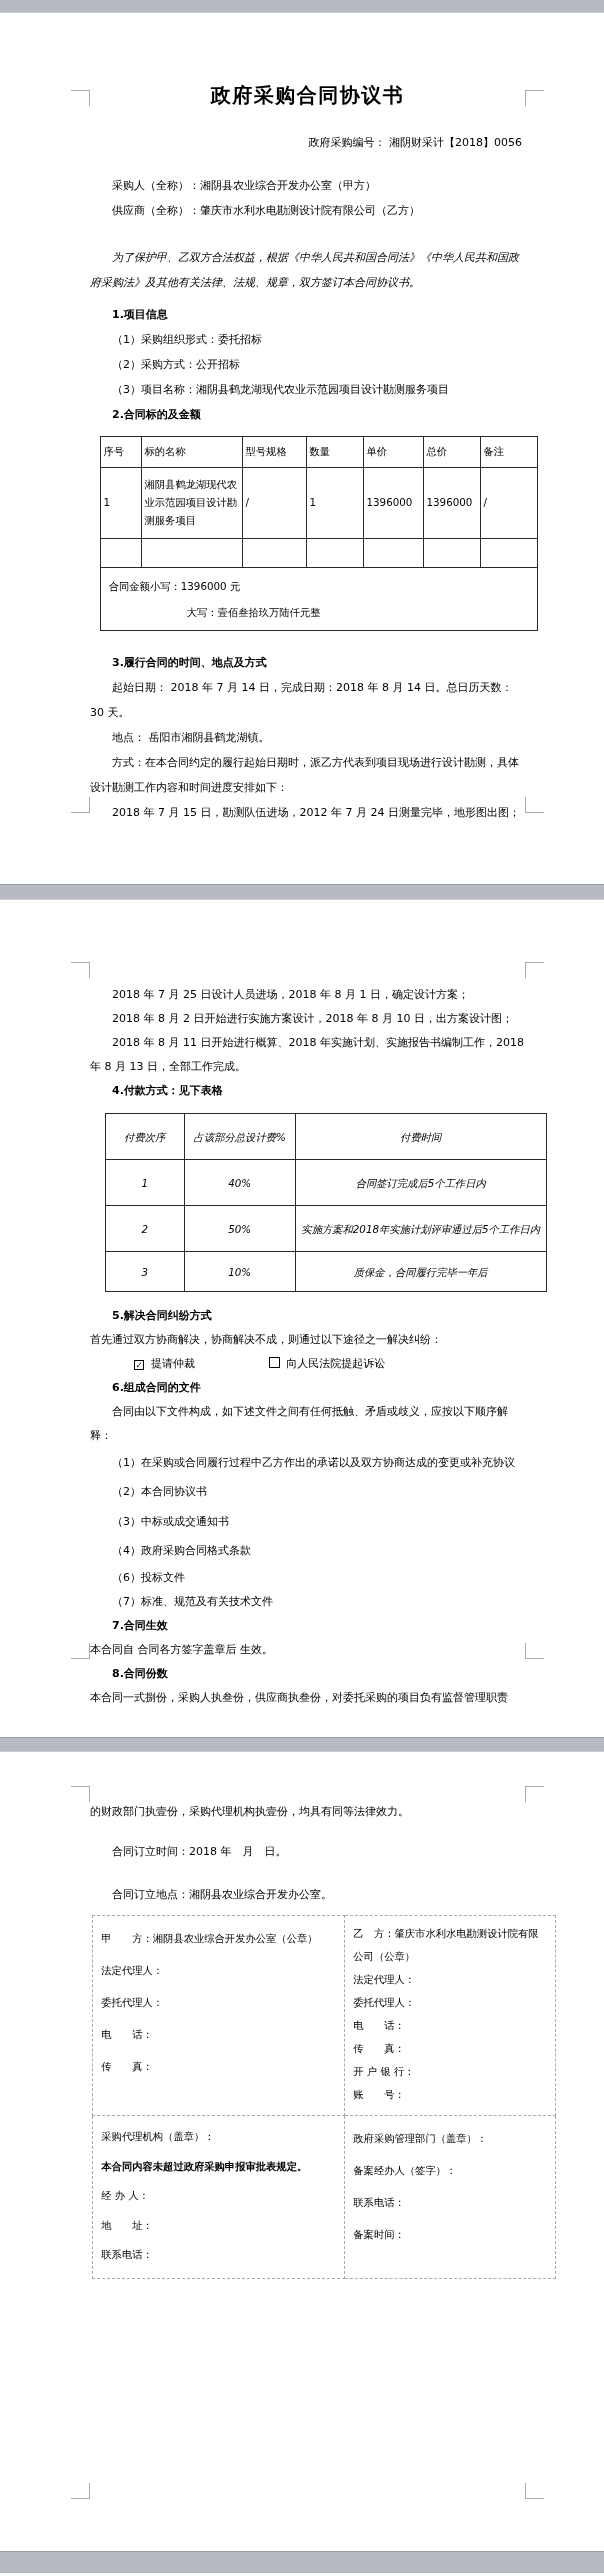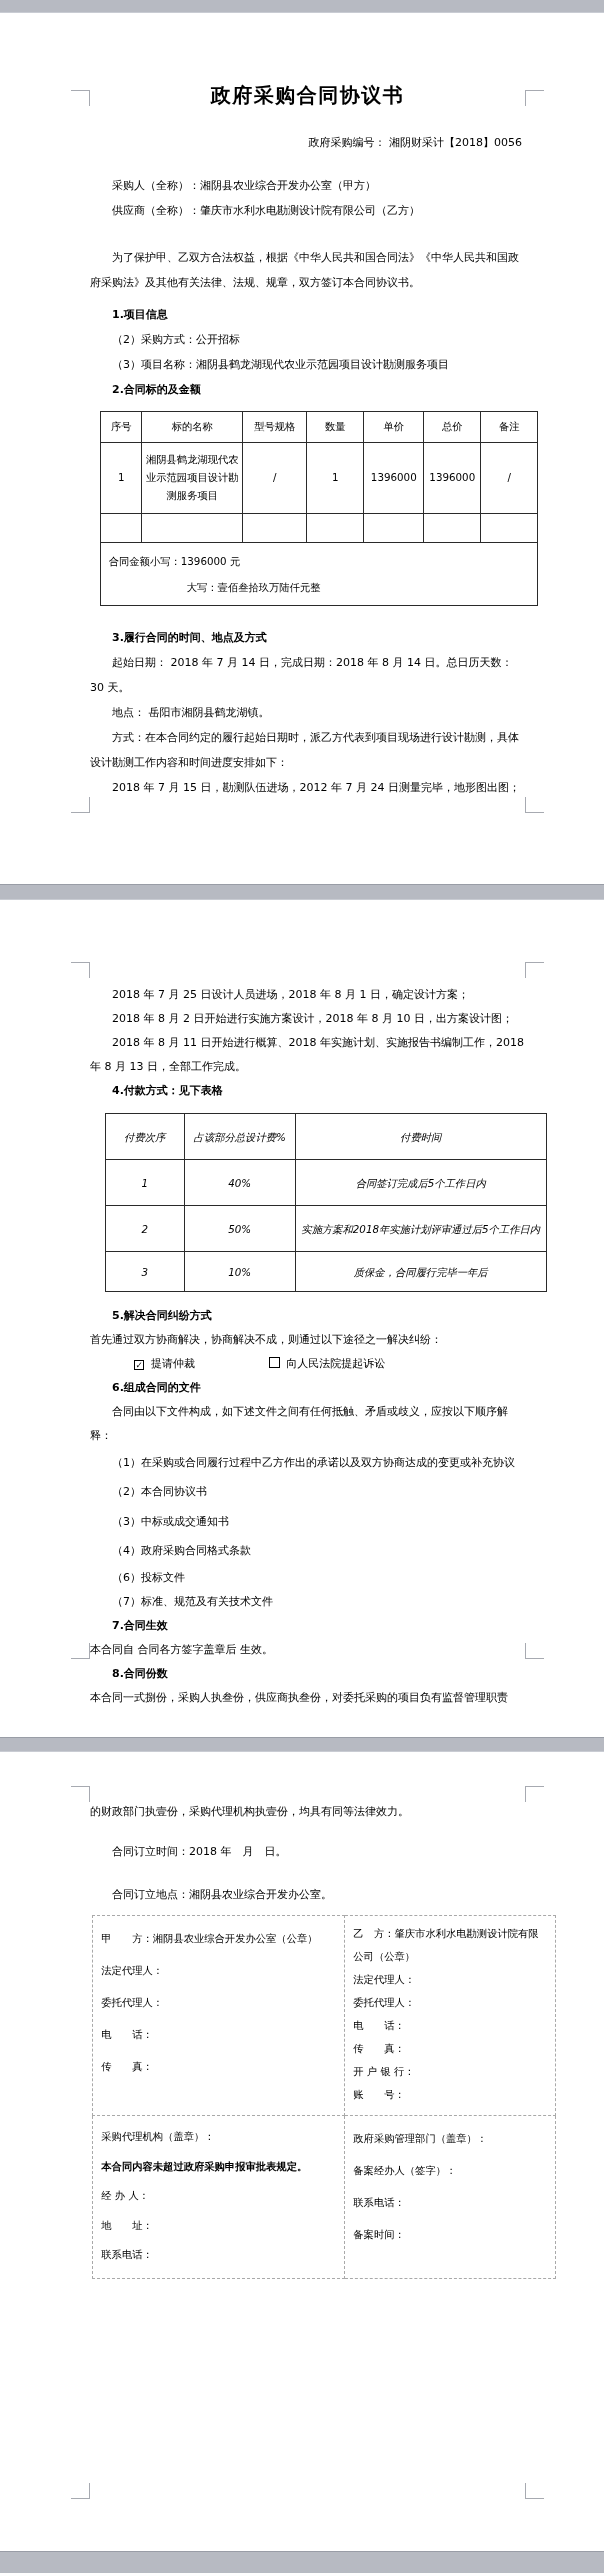--- a/index.html
+++ b/index.html
@@ -21,27 +21,27 @@
   .mark.bl { left:71px;  border-bottom-width:0.7px; border-right-width:0.7px; }
   .mark.br { left:525px; border-bottom-width:0.7px; border-left-width:0.7px; }
   .page-1 .tl,.page-1 .tr { top:77px; }  .page-1 .bl,.page-1 .br { top:784px; }
   .page-2 .tl,.page-2 .tr { top:62px; }   .page-2 .bl,.page-2 .br { top:743px; }
   .page-3 .tl,.page-3 .tr { top:34px; }   .page-3 .bl,.page-3 .br { top:731px; }
 
   .u { text-underline-offset:2.9px; }
   h1.doc-title { font-size:20px; line-height:23.6px; text-align:center; font-weight:bold; margin-bottom:22px; letter-spacing:1.5px; }
   .meta-line { text-align:right; padding-right:2.9px; }
   .ind { text-indent:2em; }
-  .mt24 { margin-top:17.7px; } .mt30 { margin-top:22px; } .mt10 { margin-top:7.4px; }
+  .mt24 { margin-top:17.7px; } .mt30 { margin-top:22px;font-style:italic; } .mt10 { margin-top:7.4px; }
   .mt26 { margin-top:19px; } .mt16 { margin-top:11.8px; }
   .mt20 { margin-top:14.7px; }
   .hd { font-weight:bold; text-indent:2em; }
 
   table.goods { border-collapse:collapse; border:1.5px solid #1c1c1c; margin:8.8px 0 0 10.3px; table-layout:fixed; width:438px; font-size:10.3px; }
-  table.goods td, table.goods th { border:0.7px solid #2a2a2a; text-align:center; vertical-align:middle; font-weight:normal; padding:1.5px 2.2px; line-height:17.7px; }
+  table.goods td, table.goods th { border:0.7px solid #2a2a2a; vertical-align:middle; font-weight:normal; padding:1.5px 2.2px; line-height:17.7px; }
   table.goods tr.ghead td { height:31px; }
   table.goods tr.gitem td { height:71px; }
   table.goods tr.gempty td { height:29.5px; }
   table.goods td.amount { text-align:left; height:62px; padding:4.4px 7.4px; line-height:26.5px; }
   .amount-big { padding-left:78px; }
 
   table.pay { border-collapse:collapse; border:1.5px solid #1c1c1c; margin:10.3px 0 0 14.7px; table-layout:fixed; width:441px; font-size:10.3px; }
   table.pay td { border:0.7px solid #2a2a2a; text-align:center; vertical-align:middle; padding:1.5px 2.9px; line-height:16px; }
   table.pay tr.phead td { height:46px; }
   table.pay tr td { height:46px;font-style:italic; }
@@ -75,20 +75,21 @@
     <span class="mark bl"></span>
     <span class="mark br"></span>
 
     <h1 class="doc-title">政府采购合同协议书</h1>
     <p class="meta-line"><span>政府采购编号：</span><span class="u"> 湘阴财采计【2018】0056</span></p>
     <p class="ind mt24"><span>采购人（全称）：</span><span class="u">湘阴县农业综合开发办公室</span><span>（甲方）</span></p>
     <p class="ind"><span>供应商（全称）：</span><span class="u">肇庆市水利水电勘测设计院有限公司</span><span>（乙方）</span></p>
     <p class="ind mt30">为了保护甲、乙双方合法权益，根据《中华人民共和国合同法》《中华人民共和国政府采购法》及其他有关法律、法规、规章，双方签订本合同协议书。</p>
 
     <p class="hd mt10">1.项目信息</p>
+    <p class="ind"><span>（1）采购组织形式：</span><span class="u">委托招标</span></p>
     <p class="ind"><span>（2）采购方式：</span><span class="u">公开招标</span></p>
     <p class="ind"><span>（3）项目名称：</span><span class="u">湘阴县鹤龙湖现代农业示范园项目设计勘测服务项目</span></p>
 
     <p class="hd">2.合同标的及金额</p>
 
     <table class="goods">
       <colgroup>
           <col style="width:41px">
           <col style="width:101px">
           <col style="width:64px">

